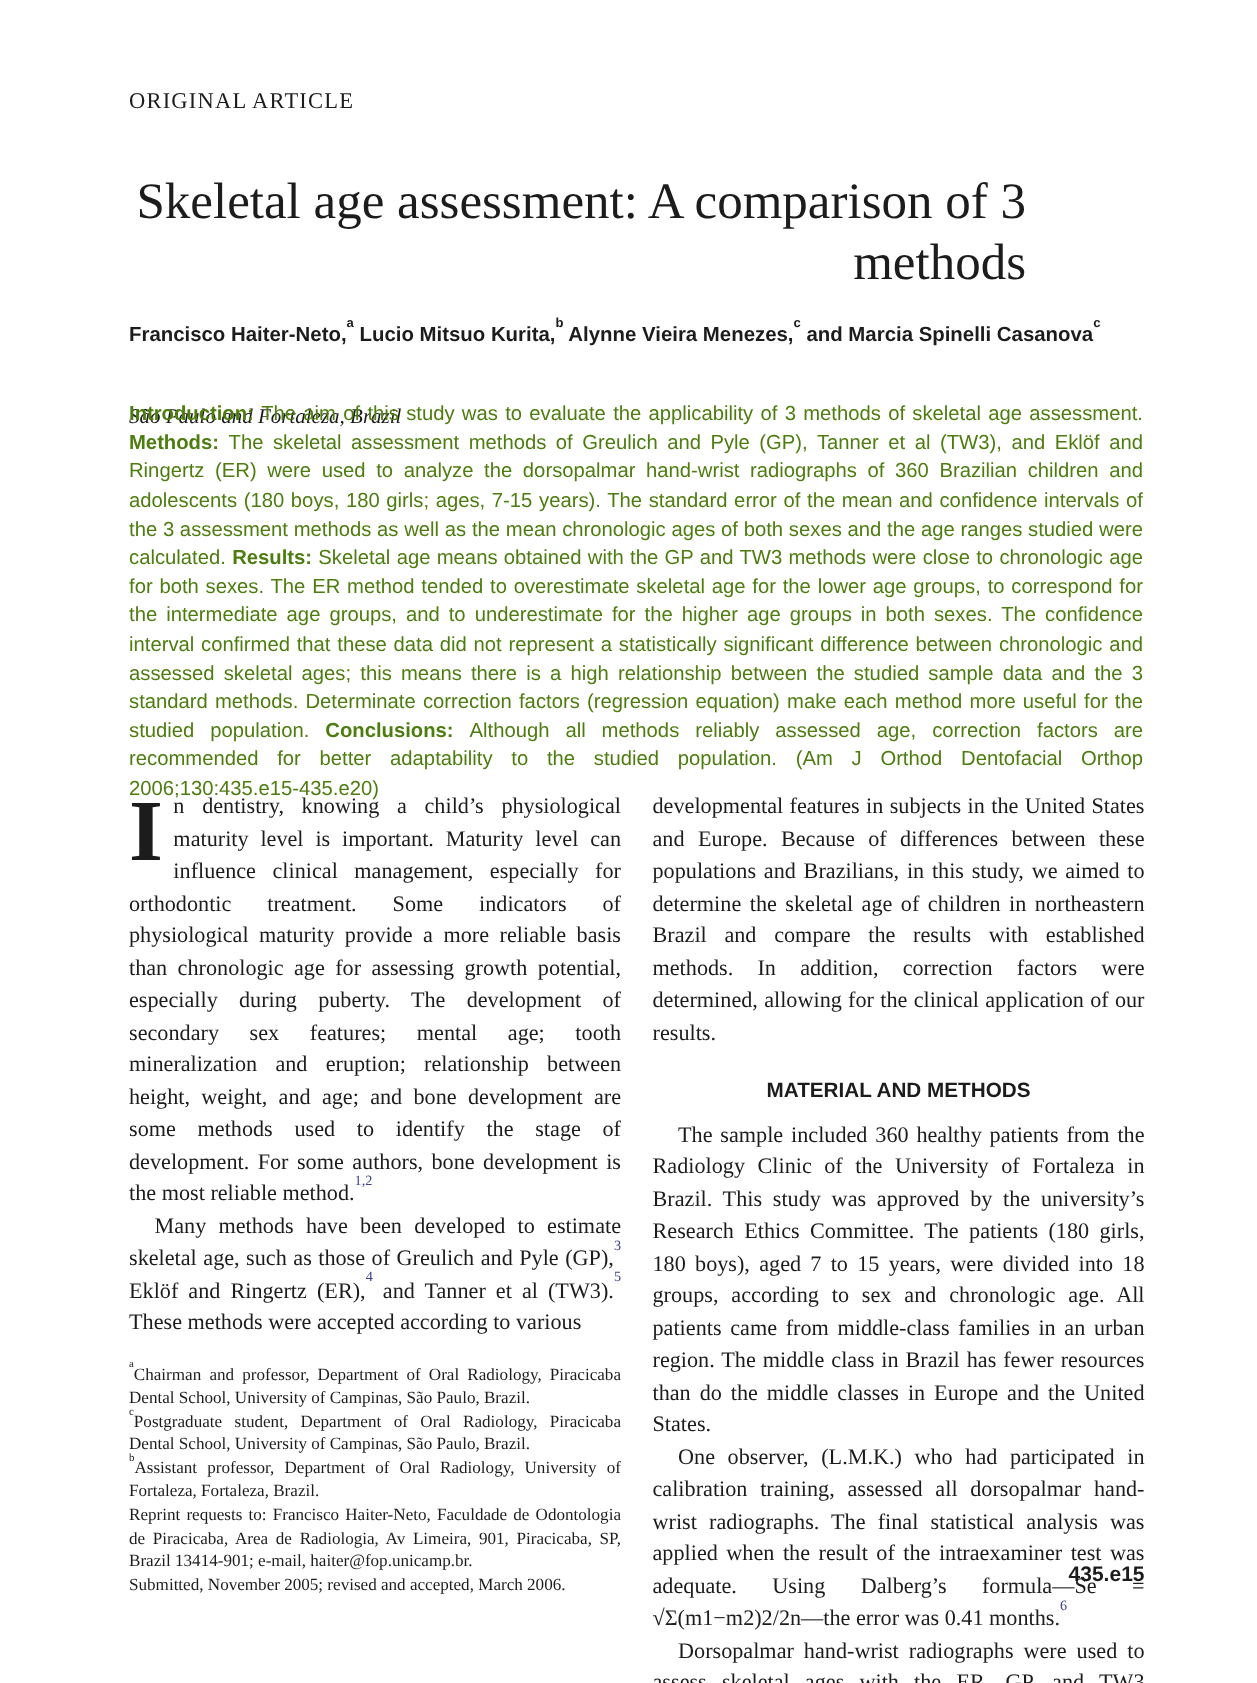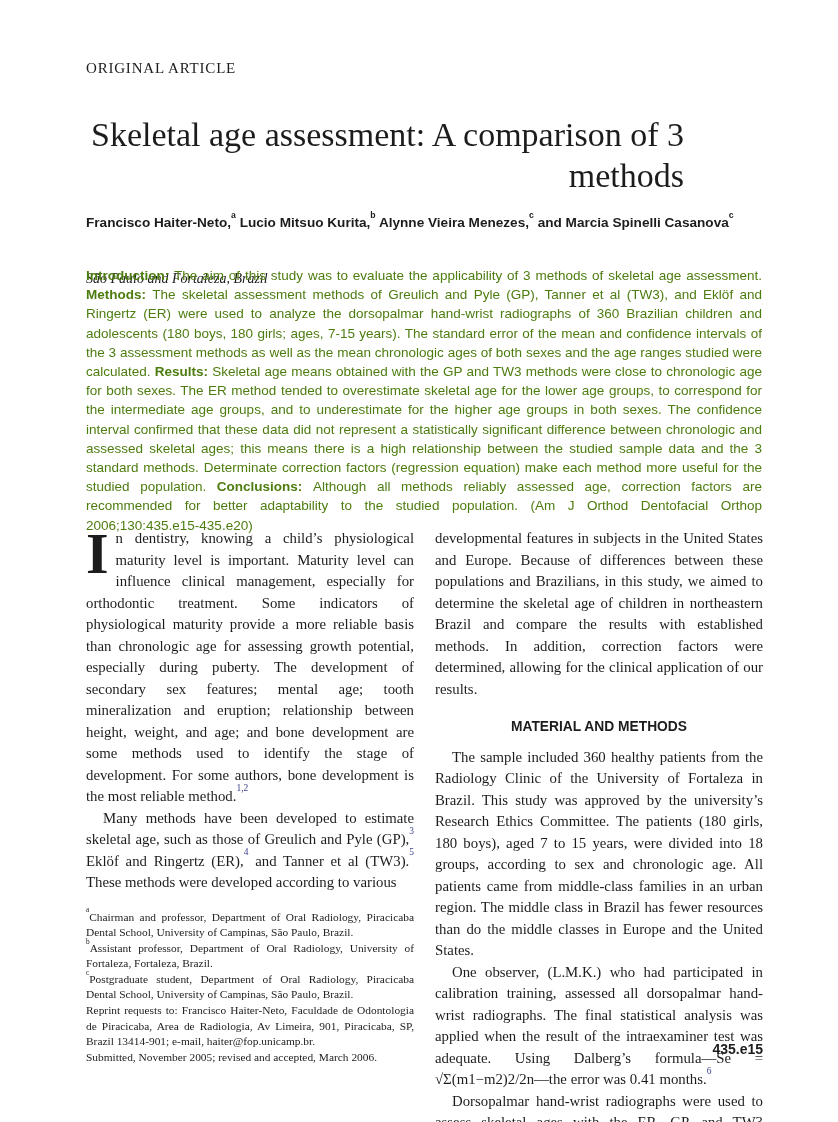--- a/index.html
+++ b/index.html
@@ -90,26 +90,26 @@
   <div class="affiliation">São Paulo and Fortaleza, Brazil</div>
 
   <div class="abstract"><span style="font-weight: bold;">Introduction: </span><span>The aim of this study was to evaluate the applicability of 3 methods of skeletal age assessment. </span><span style="font-weight: bold;">Methods: </span><span>The skeletal assessment methods of Greulich and Pyle (GP), Tanner et al (TW3), and Eklöf and Ringertz (ER) were used to analyze the dorsopalmar hand-wrist radiographs of 360 Brazilian children and adolescents (180 boys, 180 girls; ages, 7-15 years). The standard error of the mean and confidence intervals of the 3 assessment methods as well as the mean chronologic ages of both sexes and the age ranges studied were calculated. </span><span style="font-weight: bold;">Results: </span><span>Skeletal age means obtained with the GP and TW3 methods were close to chronologic age for both sexes. The ER method tended to overestimate skeletal age for the lower age groups, to correspond for the intermediate age groups, and to underestimate for the higher age groups in both sexes. The confidence interval confirmed that these data did not represent a statistically significant difference between chronologic and assessed skeletal ages; this means there is a high relationship between the studied sample data and the 3 standard methods. Determinate correction factors (regression equation) make each method more useful for the studied population. </span><span style="font-weight: bold;">Conclusions: </span><span>Although all methods reliably assessed age, correction factors are recommended for better adaptability to the studied population. (Am J Orthod Dentofacial Orthop 2006;130:435.e15-435.e20)</span></div>
 
   <div class="columns">
 
     <div class="col">
       <p>
         <span class="dropcap">I</span><span><span>n dentistry, knowing a child’s physiological maturity level is important. Maturity level can influence clinical management, especially for orthodontic treatment. Some indicators of physiological maturity provide a more reliable basis than chronologic age for assessing growth potential, especially during puberty. The development of secondary sex features; mental age; tooth mineralization and eruption; relationship between height, weight, and age; and bone development are some methods used to identify the stage of development. For some authors, bone development is the most reliable method.</span><sup class="ref">1,2</sup></span>
       </p>
-      <p class="para-indent"><span>Many methods have been developed to estimate skeletal age, such as those of Greulich and Pyle (GP),</span><sup class="ref">3</sup><span> Eklöf and Ringertz (ER),</span><sup class="ref">4</sup><span> and Tanner et al (TW3).</span><sup class="ref">5</sup><span> These methods were developed according to various</span></p>
+      <p class="para-indent"><span>Many methods have been developed to estimate skeletal age, such as those of Greulich and Pyle (GP),</span><sup class="ref">3</sup><span> Eklöf and Ringertz (ER),</span><sup class="ref">4</sup><span> and Tanner et al (TW3).</span><sup class="ref">5</sup><span> These methods were accepted according to various</span></p>
 
       <div class="footnotes">
         <div><sup class="sup">a</sup><span>Chairman and professor, Department of Oral Radiology, Piracicaba Dental School, University of Campinas, São Paulo, Brazil.</span></div>
+        <div><sup class="sup">c</sup><span>Postgraduate student, Department of Oral Radiology, Piracicaba Dental School, University of Campinas, São Paulo, Brazil.</span></div>
         <div><sup class="sup">b</sup><span>Assistant professor, Department of Oral Radiology, University of Fortaleza, Fortaleza, Brazil.</span></div>
-        <div><sup class="sup">c</sup><span>Postgraduate student, Department of Oral Radiology, Piracicaba Dental School, University of Campinas, São Paulo, Brazil.</span></div>
         <div>Reprint requests to: Francisco Haiter-Neto, Faculdade de Odontologia de Piracicaba, Area de Radiologia, Av Limeira, 901, Piracicaba, SP, Brazil 13414-901; e-mail, haiter@fop.unicamp.br.</div>
         <div>Submitted, November 2005; revised and accepted, March 2006.</div>
 
       </div>
     </div>
 
     <div class="col">
       <p>developmental features in subjects in the United States and Europe. Because of differences between these populations and Brazilians, in this study, we aimed to determine the skeletal age of children in northeastern Brazil and compare the results with established methods. In addition, correction factors were determined, allowing for the clinical application of our results.</p>
       <p class="section-heading">MATERIAL AND METHODS</p>
       <p class="para-indent">The sample included 360 healthy patients from the Radiology Clinic of the University of Fortaleza in Brazil. This study was approved by the university’s Research Ethics Committee. The patients (180 girls, 180 boys), aged 7 to 15 years, were divided into 18 groups, according to sex and chronologic age. All patients came from middle-class families in an urban region. The middle class in Brazil has fewer resources than do the middle classes in Europe and the United States.</p>

